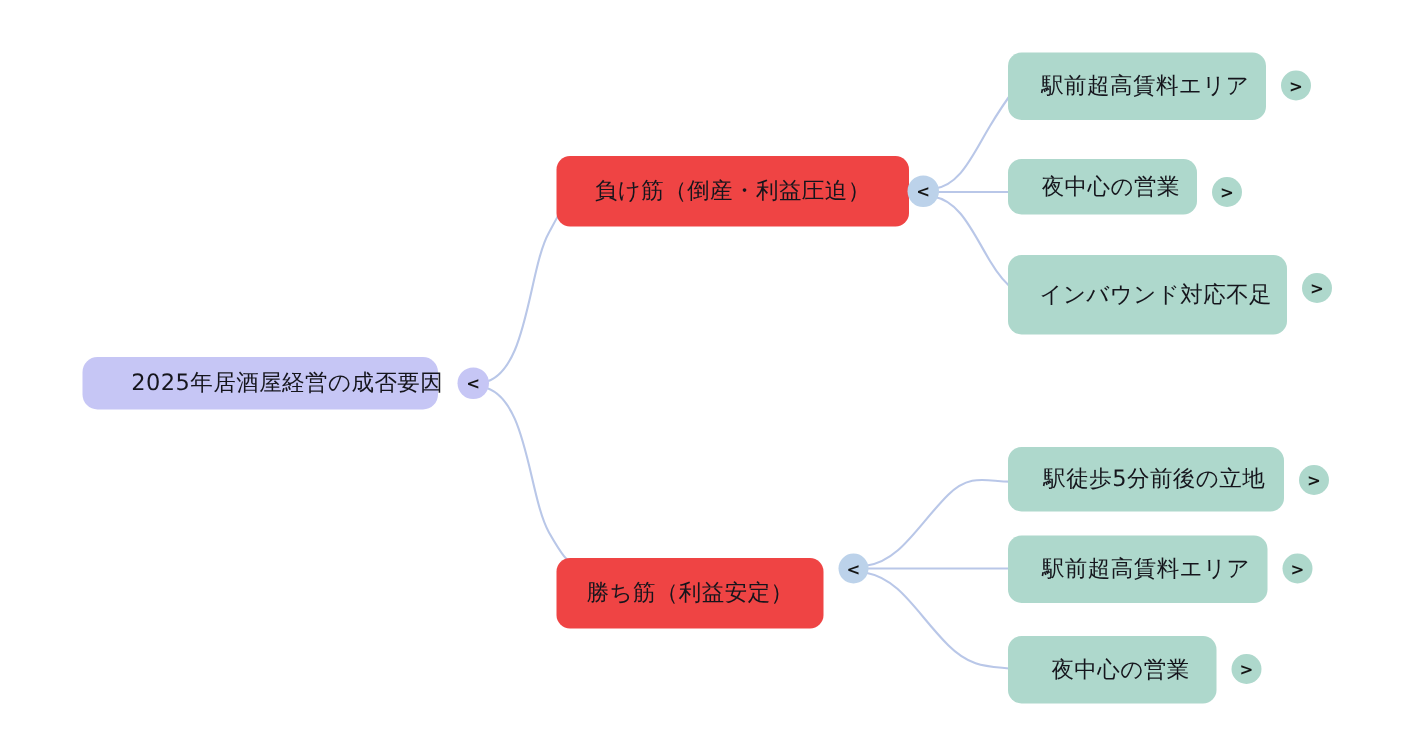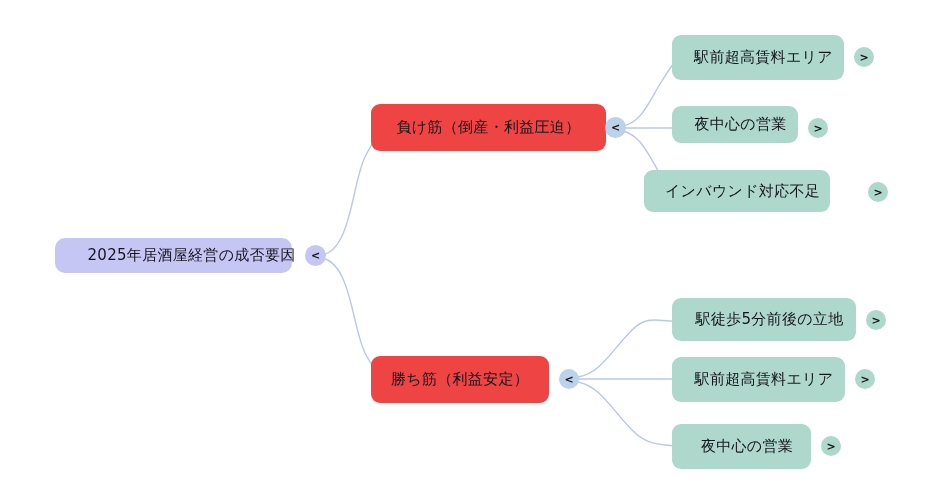--- a/index.html
+++ b/index.html
@@ -126,28 +126,28 @@
     <span>&gt;</span>
   </div>
 
   <div class="node leaf" style="left:672px; top:106px; width:126px; height:37px;">
     <span class="node-label">夜中心の営業</span>
   </div>
   <div class="toggle leaf-toggle" style="left:808px; top:118px; width:20px; height:20px;">
     <span>&gt;</span>
   </div>
 
-  <div class="node leaf" style="left:644px; top:170px; width:186px; height:42px;">
+  <div class="node leaf" style="left:672px; top:170px; width:186px; height:53px;">
     <span class="node-label">インバウンド対応不足</span>
   </div>
   <div class="toggle leaf-toggle" style="left:868px; top:182px; width:20px; height:20px;">
     <span>&gt;</span>
   </div>
 
-  <div class="node branch" style="left:371px; top:356px; width:178px; height:47px;">
+  <div class="node branch" style="left:371px; top:372px; width:178px; height:47px;">
     <span class="node-label">勝ち筋（利益安定）</span>
   </div>
   <div class="toggle branch-toggle" style="left:559px; top:369px; width:20px; height:20px;">
     <span>&lt;</span>
   </div>
 
   <div class="node leaf" style="left:672px; top:298px; width:184px; height:43px;">
     <span class="node-label">駅徒歩5分前後の立地</span>
   </div>
   <div class="toggle leaf-toggle" style="left:866px; top:310px; width:20px; height:20px;">

